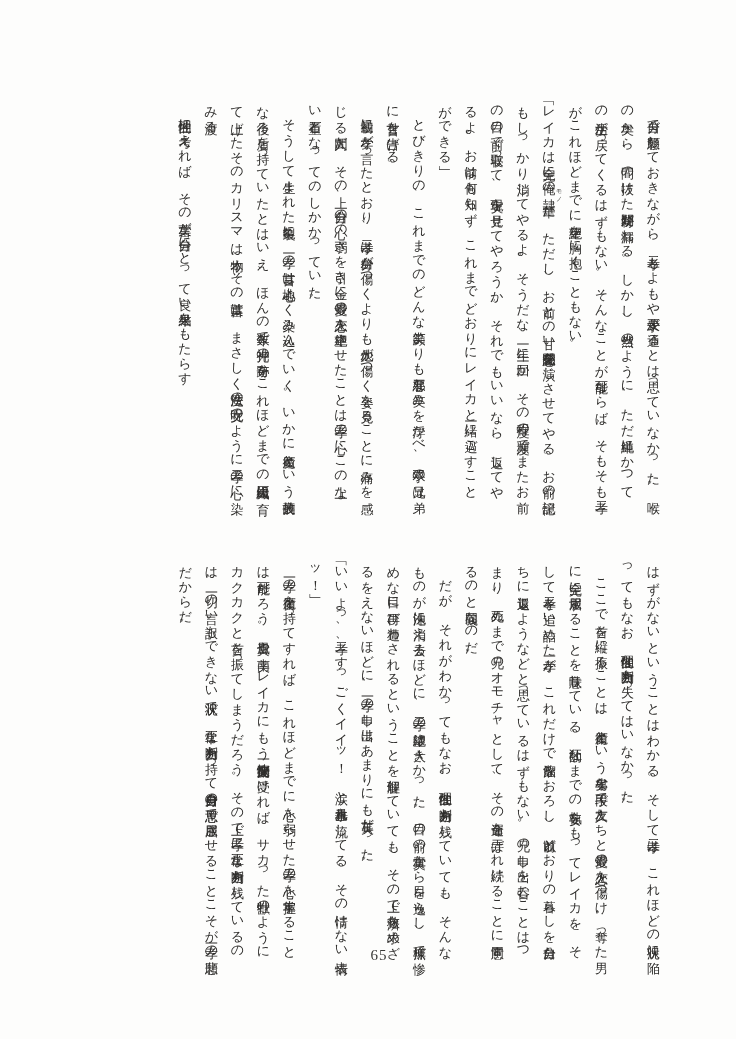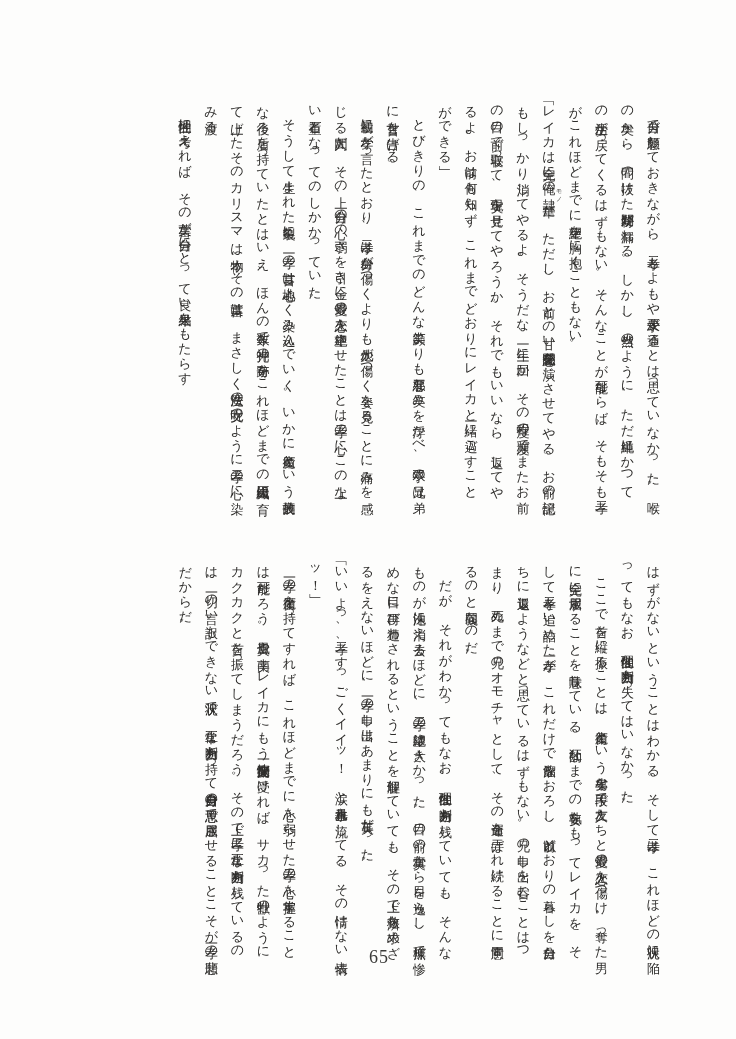--- a/index.html
+++ b/index.html
@@ -41,21 +41,21 @@
     font-size: 6px;
     letter-spacing: 0;
     color: #4a4946;
   }
   .page-number {
     position: absolute;
     left: 92px;
     width: 574px;
     top: 947px;
     text-align: center;
-    font-size: 18px;
+    font-size: 15px;
     letter-spacing: 1px;
     color: #3a3a38;
   }
 </style>
 </head>
 <body>
 
 <div class="page">
 
   <section class="tier tier-top">

